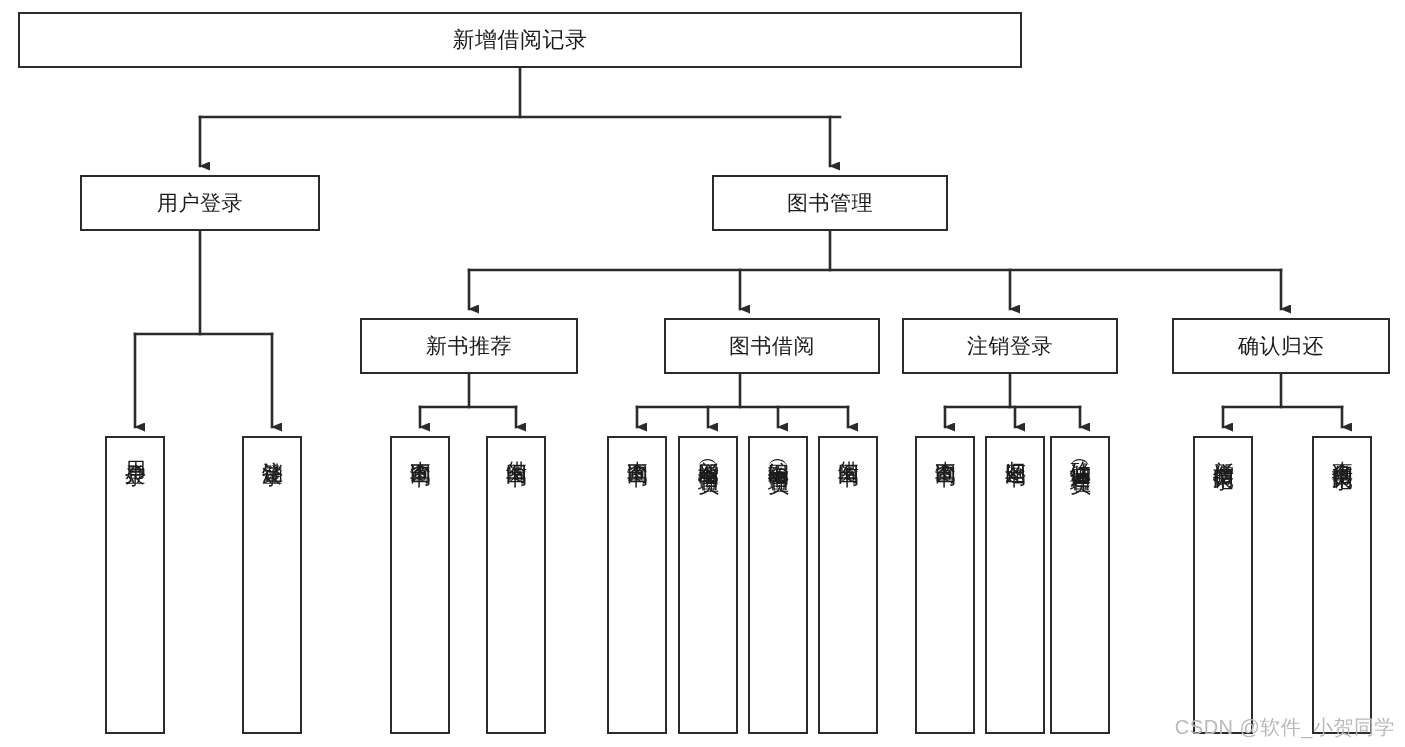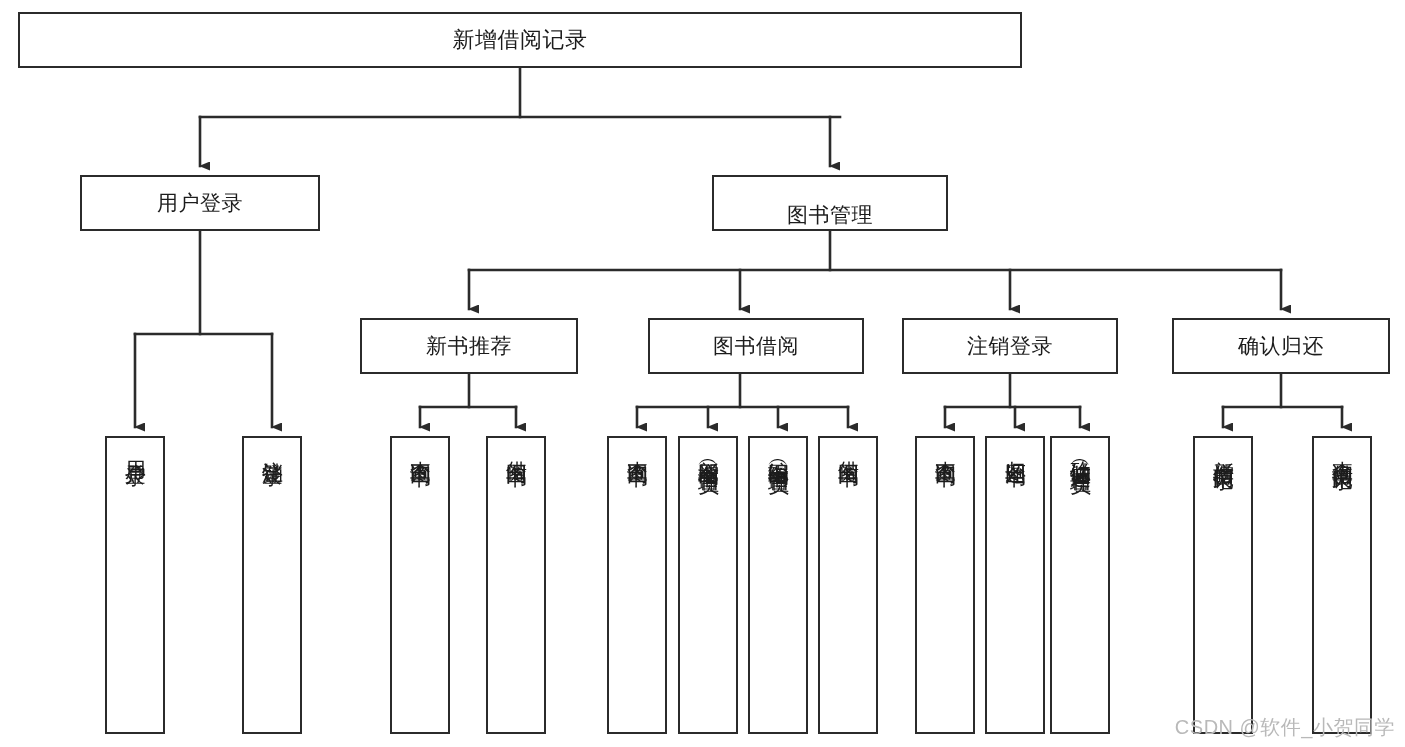--- a/index.html
+++ b/index.html
@@ -125,28 +125,28 @@
     </g>
   </svg>
 
   <div class="node-box node-h node-root" id="node-root" style="left: 18px; top: 12px; width: 1004px; height: 56px;">
     <span class="node-label">新增借阅记录</span>
   </div>
 
   <div class="node-box node-h" id="node-l2-0" style="left: 80px; top: 175px; width: 240px; height: 56px;">
     <span class="node-label">用户登录</span>
   </div>
-  <div class="node-box node-h" id="node-l2-1" style="left: 712px; top: 175px; width: 236px; height: 56px; align-items: flex-end;">
+  <div class="node-box node-h" id="node-l2-1" style="left: 712px; top: 175px; width: 236px; height: 56px;">
     <span class="node-label">图书管理</span>
   </div>
 
   <div class="node-box node-h" id="node-l3-0" style="left: 360px; top: 318px; width: 218px; height: 56px;">
     <span class="node-label">新书推荐</span>
   </div>
-  <div class="node-box node-h" id="node-l3-1" style="left: 648px; top: 318px; width: 216px; height: 56px;">
+  <div class="node-box node-h" id="node-l3-1" style="left: 664px; top: 318px; width: 216px; height: 56px;">
     <span class="node-label">图书借阅</span>
   </div>
   <div class="node-box node-h" id="node-l3-2" style="left: 902px; top: 318px; width: 216px; height: 56px;">
     <span class="node-label">注销登录</span>
   </div>
   <div class="node-box node-h" id="node-l3-3" style="left: 1172px; top: 318px; width: 218px; height: 56px;">
     <span class="node-label">确认归还</span>
   </div>
 
   <div class="node-box node-v" id="node-leaf-0" style="left: 105px; top: 436px; width: 60px; height: 298px;">

